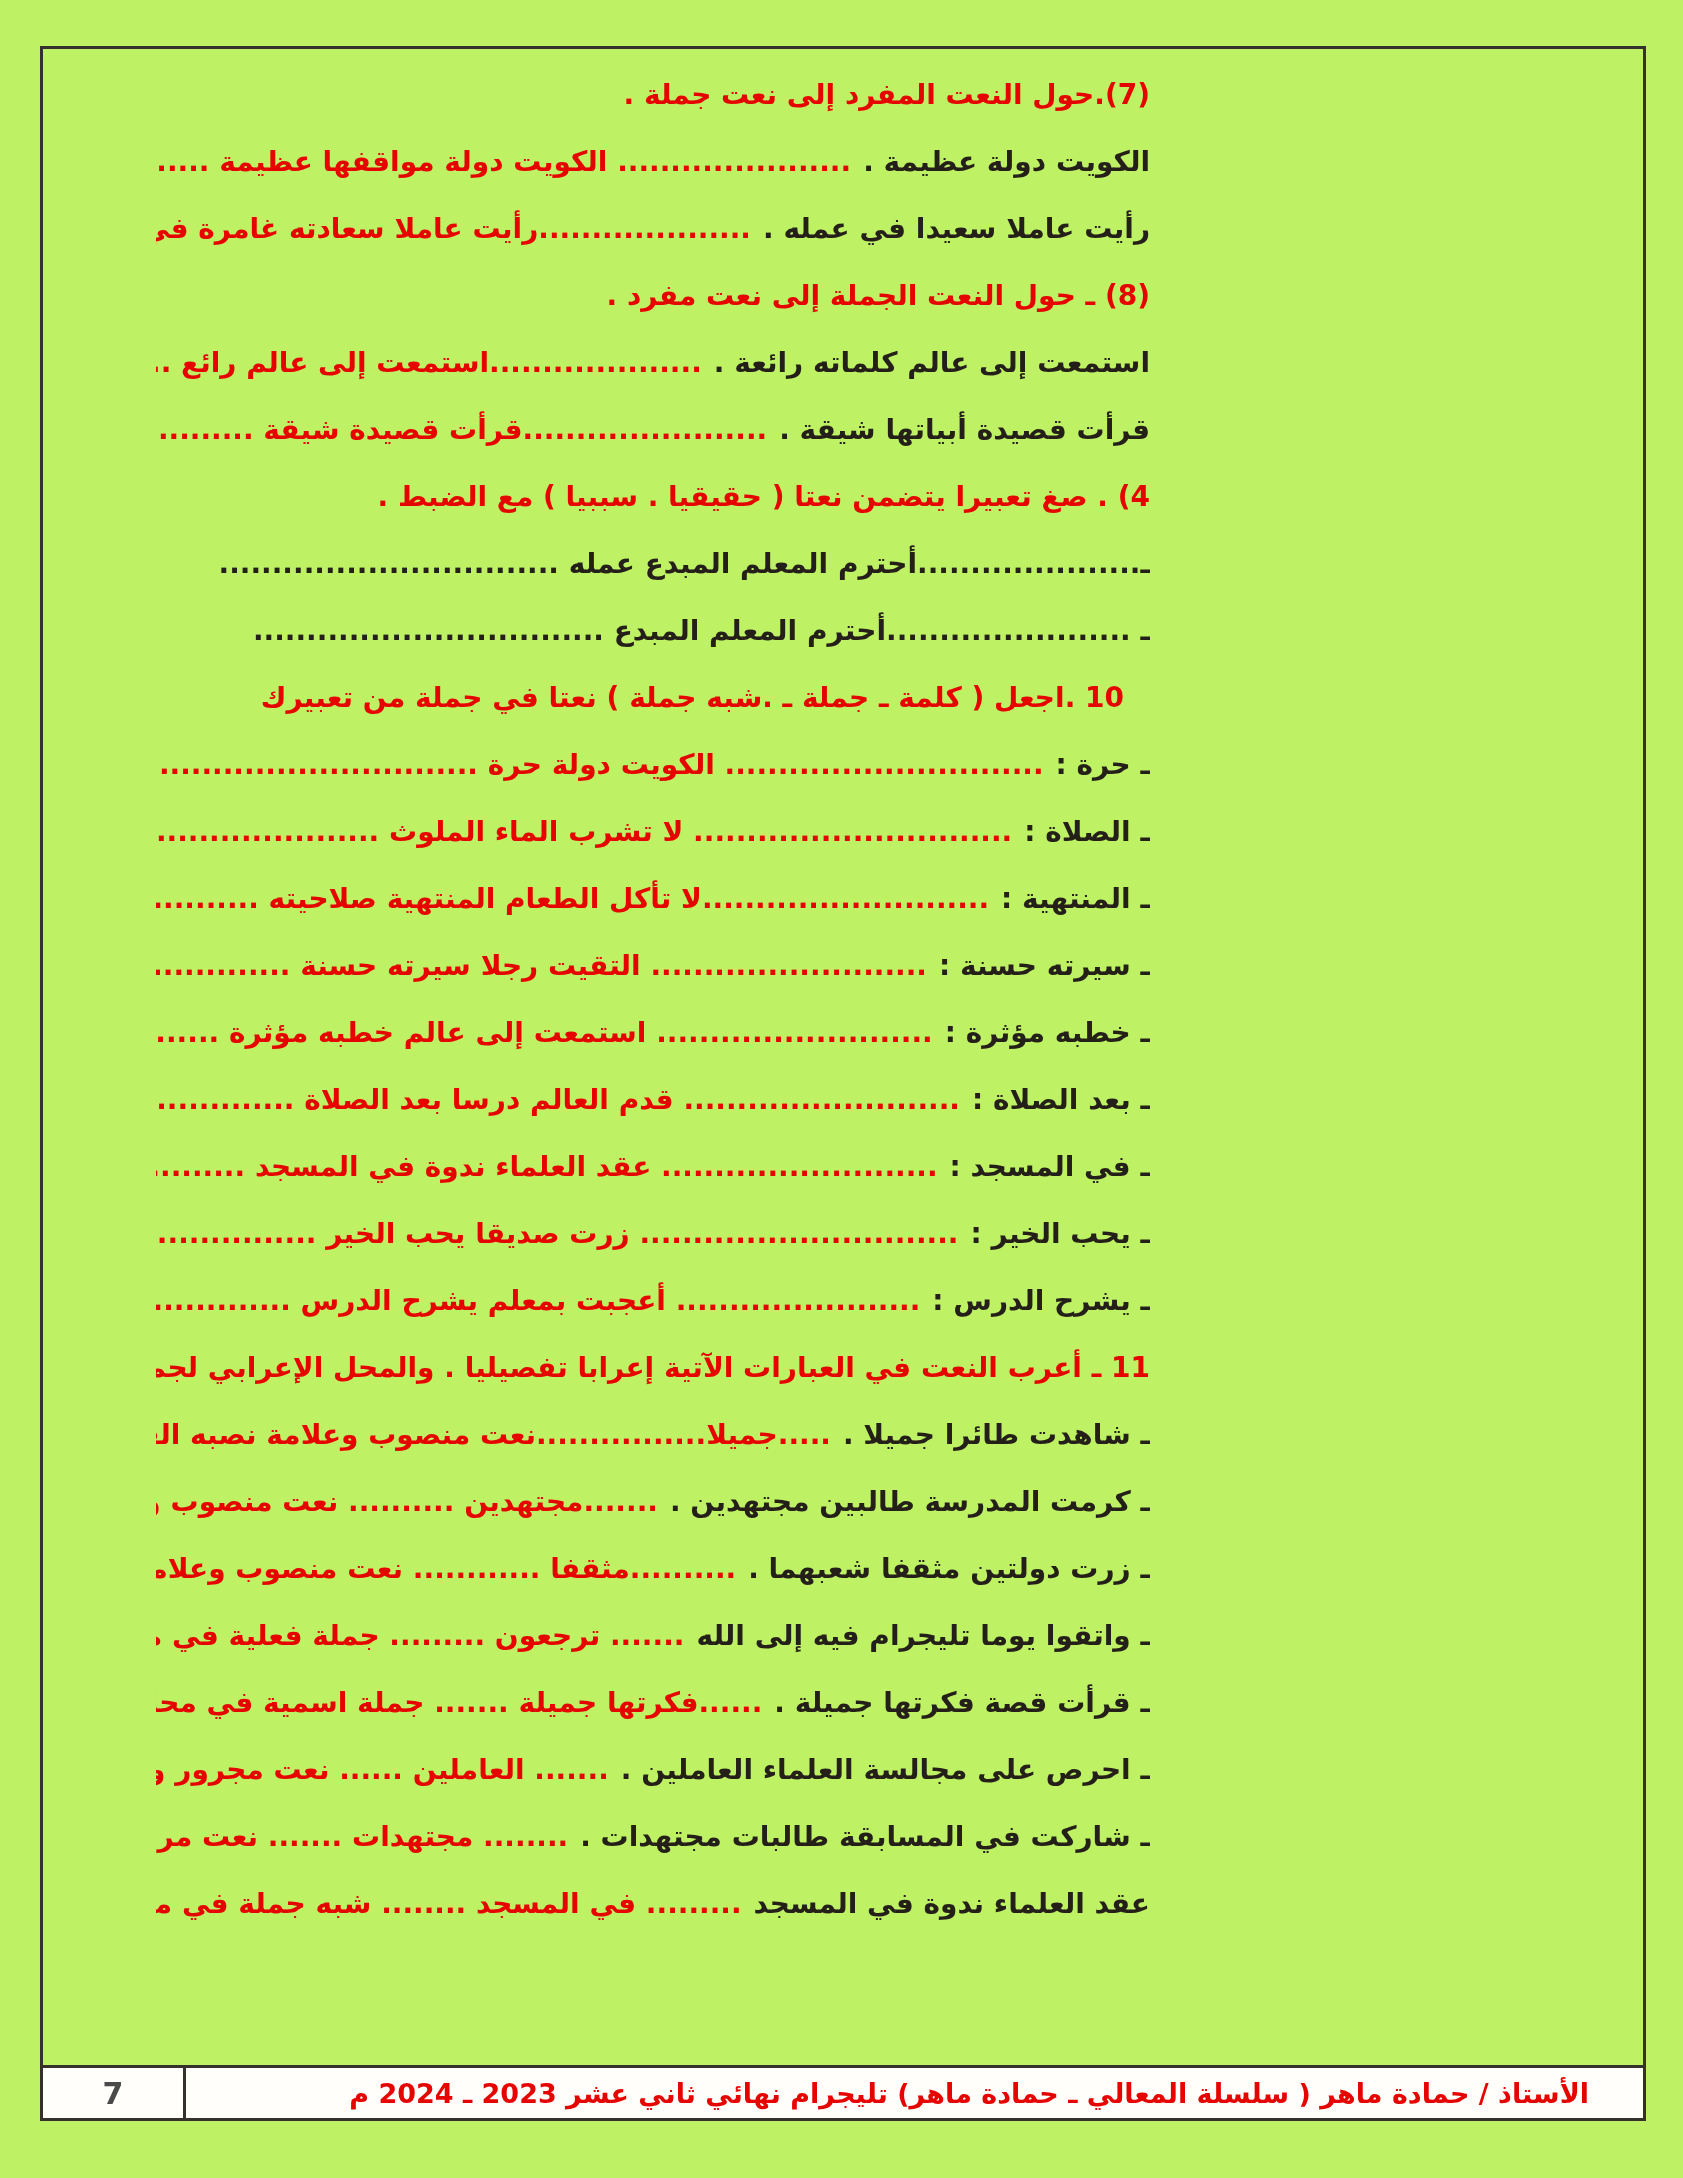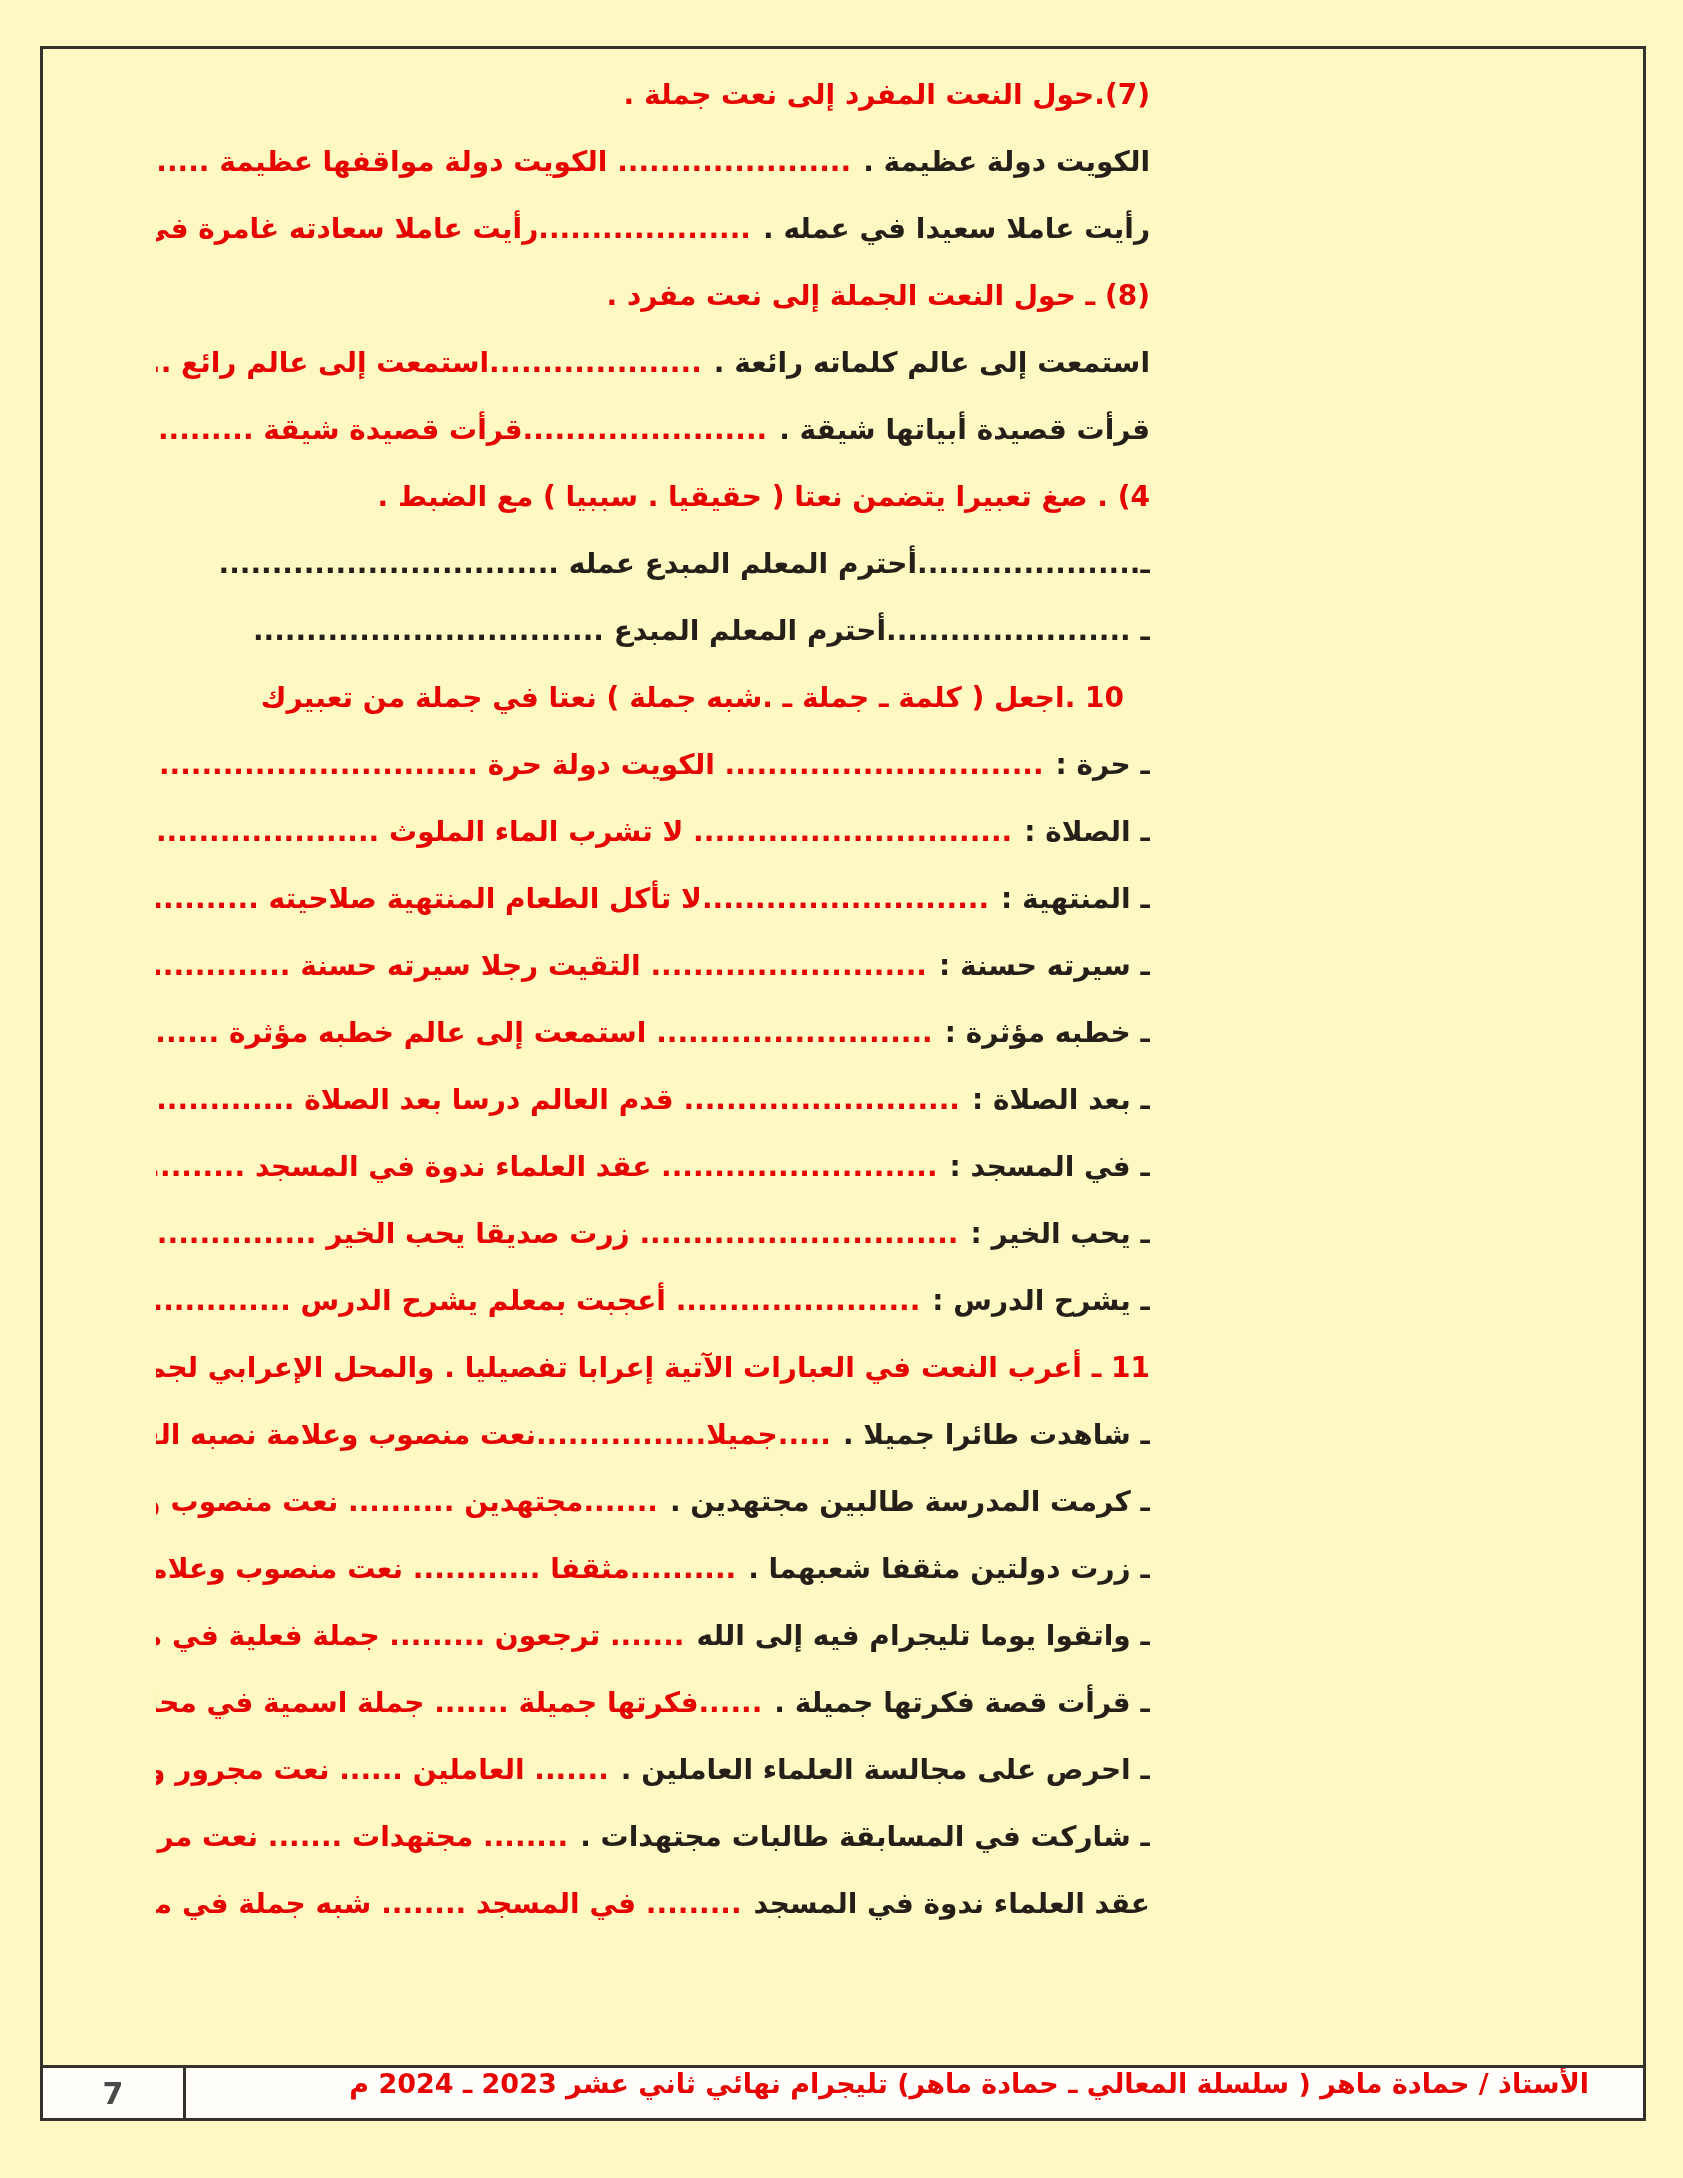--- a/index.html
+++ b/index.html
@@ -1,29 +1,29 @@
 <!DOCTYPE html>
 <html lang="ar"><head>
 <meta charset="utf-8">
 <style>
   *{box-sizing:border-box;margin:0;padding:0;}
   html,body{width:1683px;height:2178px;}
   body{background:#ffffff;font-family:"DejaVu Sans","Liberation Sans",sans-serif;}
-  .page{position:relative;width:1683px;height:2178px;background:#fef9c3;overflow:hidden;padding-left:12px;}
+  .page{position:relative;width:1683px;height:2178px;background:#bef264;overflow:hidden;padding-left:12px;}
   .frame{position:absolute;left:40px;top:46px;width:1606px;height:2075px;border:3px solid #35312c;}
   .content{position:absolute;top:12px;right:493px;width:994px;direction:rtl;unicode-bidi:embed;color:#241f18;font-weight:700;font-size:28px;}
   .row{display:flex;align-items:baseline;height:67px;line-height:67px;white-space:nowrap;overflow:hidden;}
   .title{color:#e60400;}
   .q{flex:0 0 auto;}
   .a{flex:1 1 auto;text-align:center;color:#e60400;overflow:hidden;padding:0 12px;}
   .fill-text{color:#241f18;}
   .indent{padding-right:26px;}
   .footer{position:absolute;left:0;right:0;bottom:0;height:53px;border-top:3px solid #35312c;display:flex;direction:ltr;background:#fffefb;}
   .footer-page-cell{width:143px;border-right:3px solid #35312c;display:flex;align-items:center;justify-content:center;color:#4a4a4a;font-size:30px;font-weight:700;}
-  .footer-credit-cell{flex:1;direction:rtl;display:flex;align-items:flex-start;color:#e60400;font-weight:700;font-size:27px;padding:0 54px 0 20px;overflow:hidden;white-space:nowrap;border-radius:8px;}
+  .footer-credit-cell{flex:1;direction:rtl;display:flex;align-items:center;color:#e60400;font-weight:700;font-size:27px;padding:0 54px 0 20px;overflow:hidden;white-space:nowrap;border-radius:8px;}
 </style>
 </head>
 <body>
 
 <div class="page">
   <div class="frame">
 
     <div class="content" dir="rtl">
 
       <div class="row">

